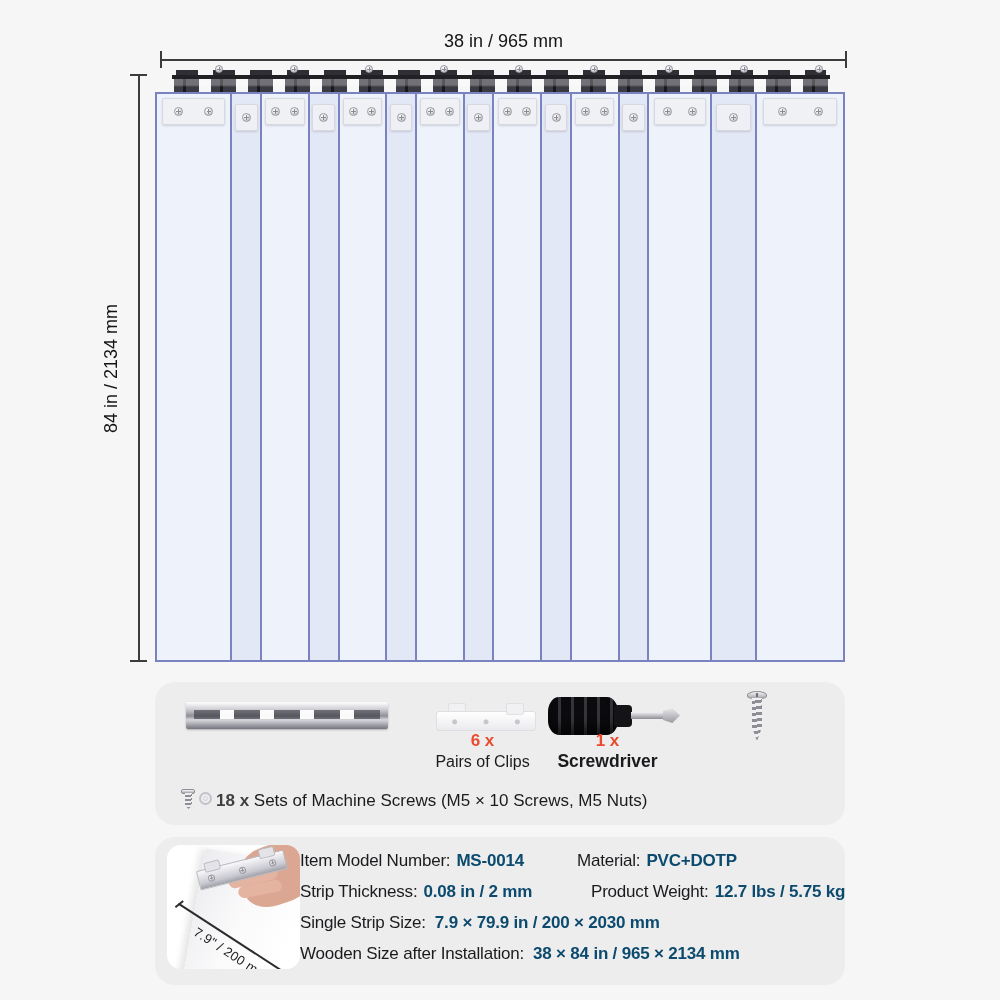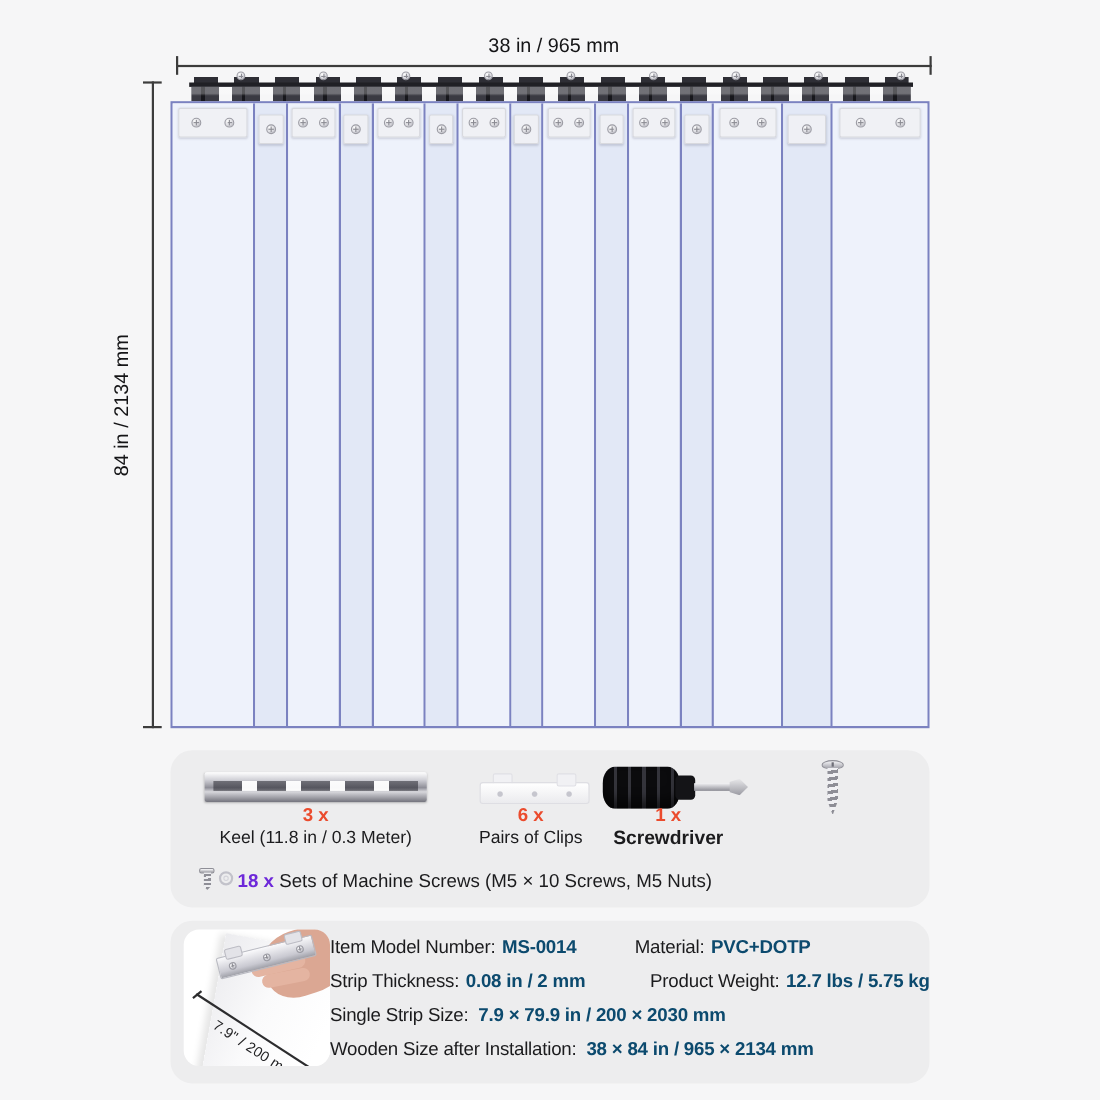--- a/index.html
+++ b/index.html
@@ -107,21 +107,21 @@
   
   .part-col{position:absolute;text-align:center;}
   .part-count{font-size:17px;font-weight:700;color:#eb4b2d;line-height:20px;}
   .part-label{font-size:16px;color:#1b1b1d;line-height:21px;}
   .part-label.bold{font-weight:700;font-size:17.5px;}
   .col1{left:183px;top:731px;width:208px;}
   .col2{left:400px;top:731px;width:165px;}
   .col3{left:530px;top:731px;width:155px;}
   .col4{left:683px;top:742px;width:150px;}
   .ms-line{position:absolute;left:216px;top:791px;font-size:17px;white-space:nowrap;}
-  .ms-count{font-weight:700;color:#6d28d9;}
+  .ms-count{font-weight:700;color:#404040;}
 
   
   .thumb{position:absolute;left:167px;top:845px;width:133px;height:124px;background:#ffffff;border-radius:14px;overflow:hidden;}
   .thumb-sheet{position:absolute;left:24px;top:14px;width:135px;height:155px;transform:rotate(10deg);
                background:linear-gradient(105deg,#ececef 0%,#fafafb 35%,#ffffff 70%);
                box-shadow:-5px 1px 7px rgba(0,0,0,0.10);}
   .thumb-hand{position:absolute;right:-20px;top:-2px;width:80px;height:60px;background:#dba793;
               border-radius:45% 55% 60% 40%;transform:rotate(-18deg);}
   .thumb-finger{position:absolute;background:#e4b4a1;border-radius:8px;}
   .f1{right:22px;top:26px;width:50px;height:13px;transform:rotate(-13deg);}
@@ -273,24 +273,20 @@
     <div class="sd-handle"></div>
     <div class="sd-collar"></div>
     <div class="sd-shaft"></div>
     <div class="sd-tip"></div>
   </div>
   <div class="wscrew-icon">
     <div class="wscrew-head"></div>
     <div class="wscrew-body"></div>
   </div>
 
-  <div class="part-col col1">
-    <div class="part-count">3 x</div>
-    <div class="part-label">Keel (11.8 in / 0.3 Meter)</div>
-  </div>
   <div class="part-col col2">
     <div class="part-count">6 x</div>
     <div class="part-label">Pairs of Clips</div>
   </div>
   <div class="part-col col3">
     <div class="part-count">1 x</div>
     <div class="part-label bold">Screwdriver</div>
   </div>
 
   <div class="ms-icon">

